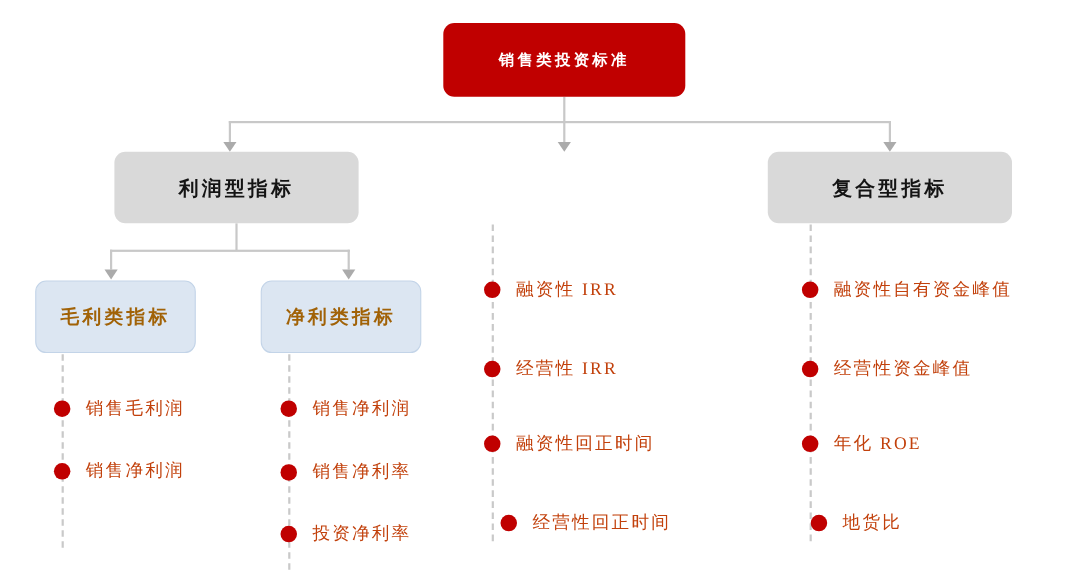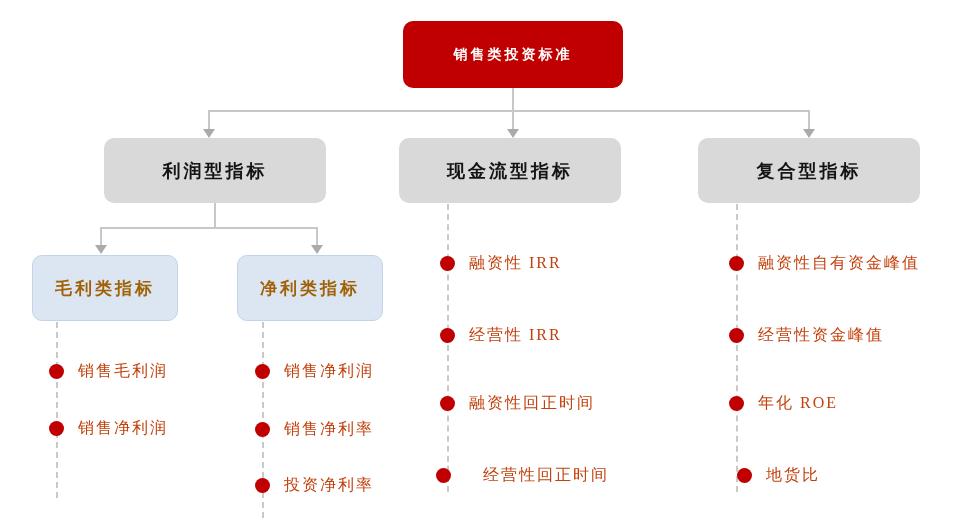--- a/index.html
+++ b/index.html
@@ -53,21 +53,20 @@
   <div class="arrow" style="left:311px;top:245px;"></div>
 
   <div class="dashline" style="left:56px;top:322px;height:176px;"></div>
   <div class="dashline" style="left:262px;top:322px;height:196px;"></div>
   <div class="dashline" style="left:447px;top:204px;height:288px;"></div>
   <div class="dashline" style="left:736px;top:204px;height:288px;"></div>
 
   <div class="node root" style="left:403px;top:21px;width:220px;height:67px;">销售类投资标准</div>
 
   <div class="node l2" style="left:104px;top:138px;width:222px;height:65px;">利润型指标</div>
-  <div class="node l2" style="left:399px;top:138px;width:222px;height:65px;">现金流型指标</div>
   <div class="node l2" style="left:698px;top:138px;width:222px;height:65px;">复合型指标</div>
 
   <div class="node l3" style="left:32px;top:255px;width:146px;height:66px;">毛利类指标</div>
   <div class="node l3" style="left:237px;top:255px;width:146px;height:66px;text-align:center;">净利类指标</div>
 
   <div class="item" style="left:49px;top:360px;">
     <span class="dot"></span>
     <span>销售毛利润</span>
   </div>
   <div class="item" style="left:49px;top:417px;">
@@ -93,21 +92,21 @@
     <span>融资性 IRR</span>
   </div>
   <div class="item" style="left:440px;top:324px;">
     <span class="dot"></span>
     <span>经营性 IRR</span>
   </div>
   <div class="item" style="left:440px;top:392px;">
     <span class="dot"></span>
     <span>融资性回正时间</span>
   </div>
-  <div class="item" style="left:436px;top:464px;gap:18px;">
+  <div class="item" style="left:455px;top:464px;">
     <span class="dot"></span>
     <span>经营性回正时间</span>
   </div>
 
   <div class="item" style="left:729px;top:252px;">
     <span class="dot"></span>
     <span>融资性自有资金峰值</span>
   </div>
   <div class="item" style="left:729px;top:324px;">
     <span class="dot"></span>

